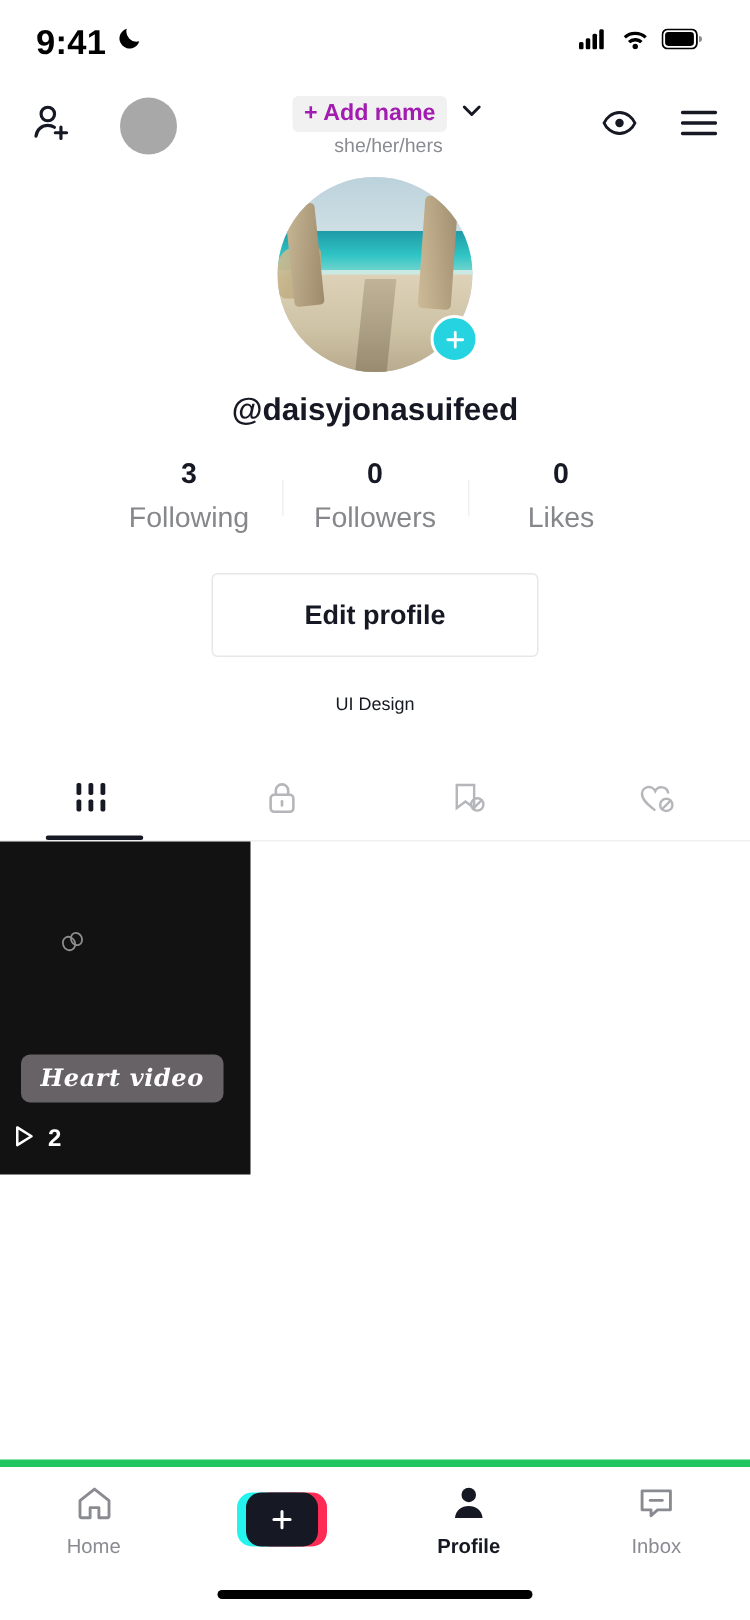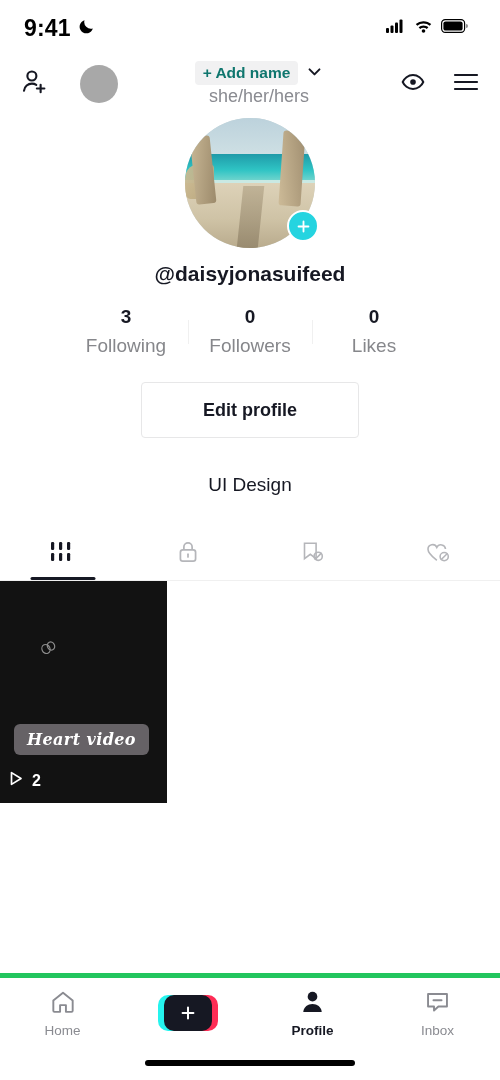--- a/index.html
+++ b/index.html
@@ -25,23 +25,23 @@
   .topnav {
     height: 56px; display:flex; align-items:center;
     padding: 0 20px; gap: 0;
   }
   .tn-left { display:flex; align-items:center; gap:30px; }
   .gray-circle { width:38px; height:38px; border-radius:50%; background:#a8a8a8; }
   .tn-center { flex:1; display:flex; flex-direction:column; align-items:center; }
   .name-row { display:flex; align-items:center; gap:8px; }
   .add-name-chip {
     background:#f1f1f2; border-radius:4px; padding:3px 8px;
-    font-size:15.5px; font-weight:700; color:#0f766e;
-  }
-  .pronouns { font-size:18px; color:#8a8b91; margin-top:1px; }
+    font-size:15.5px; font-weight:700; color:#a21caf;
+  }
+  .pronouns { font-size:13px; color:#8a8b91; margin-top:1px; }
   .tn-right { display:flex; align-items:center; gap:26px; }
 
   
   .profile { display:flex; flex-direction:column; align-items:center; }
   .avatar-wrap { position:relative; width:130px; height:130px; margin-top:6px; }
   .avatar {
     width:130px; height:130px; border-radius:50%; overflow:hidden;
     position:relative; background:#cdd7d9;
   }
   .av-sky { position:absolute; left:0; right:0; top:0; height:30%;
@@ -75,21 +75,21 @@
   .stat-num { font-size:19px; font-weight:700; color:#161823; }
   .stat-lbl { font-size:19px; color:#86878b; margin-top:7px; }
   .stat-div { width:1px; height:24px; background:#f0f0f0; }
 
   
   .edit-btn {
     margin-top:25px; width:218px; height:56px; border:1px solid #e7e7e8;
     border-radius:4px; background:#fff; display:flex; align-items:center;
     justify-content:center; font-size:18px; font-weight:700; color:#161823;
   }
-  .bio { margin-top:36px; font-size:19px; color:#161823; }
+  .bio { margin-top:24px; font-size:12px; color:#161823; }
 
   
   .tabs { display:flex; margin-top:28px; border-bottom:1px solid #f0f0f0; }
   .tab { flex:1; height:56px; display:flex; align-items:center;
     justify-content:center; position:relative; }
   .tab-underline { position:absolute; bottom:0; left:50%; transform:translateX(-50%);
     width:65px; height:3px; background:#161823; border-radius:2px; }
 
   
   .grid { display:flex; flex-wrap:wrap; }

